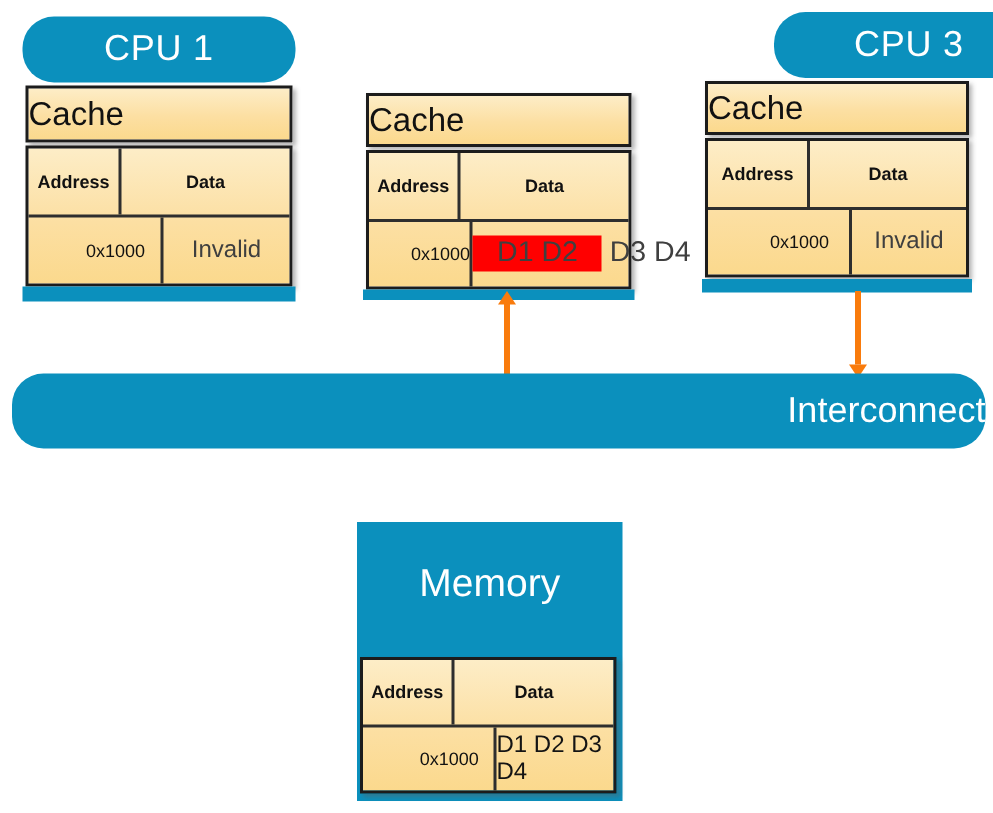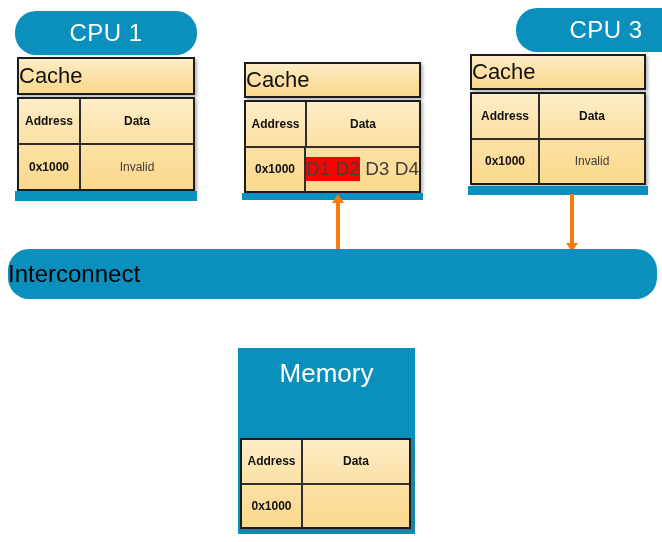--- a/index.html
+++ b/index.html
@@ -26,36 +26,36 @@
   .cache-box{
     display:flex;align-items:center;justify-content:flex-start;
     font-size:22px;color:#111;
   }
   .ctable{display:flex;flex-direction:column;padding:0;}
   .trow{display:flex;flex:1;}
   .trow.head{border-bottom:2px solid #2e2e2e;}
   .cell{display:flex;align-items:center;justify-content:center;}
   .cell.addr{border-right:2px solid #2e2e2e;}
   .hdr{font-weight:bold;font-size:12px;color:#111;}
-  .addrval{font-weight:bold;font-size:12px;color:#111;}
-  .dataval{font-size:12px;color:#3f3f3f;}
+  .addrval{font-weight:normal;font-size:12px;color:#111;padding-left:28px;}
+  .dataval{font-size:16px;color:#3f3f3f;}
   .dataval.black{color:#141414;}
   .dvals{font-size:19px;color:#3f3f3f;white-space:nowrap;}
-  .hl-red{background:#ff0000;padding:1px 0;color:#404040;}
+  .hl-red{background:#ff0000;padding:1px 16px;color:#404040;}
 
   
   .interconnect{
-    display:flex;align-items:center;justify-content:flex-start;
-    color:#000000;font-size:24px;
+    display:flex;align-items:center;justify-content:flex-end;
+    color:#ffffff;font-size:24px;
   }
 
   
   .memory{background:#0b90bd;}
   .memory-title{
-    text-align:center;color:#ffffff;font-size:26px;padding-top:10px;
+    text-align:center;color:#ffffff;font-size:26px;padding-top:25px;
   }
 
   
   .arrow-line{background:#f97b0c;}
   .arrow-head-up{
     width:0;height:0;background:transparent;
     border-left:6px solid transparent;border-right:6px solid transparent;
     border-bottom:9px solid #f97b0c;
   }
   .arrow-head-down{
@@ -137,17 +137,18 @@
 
   <div class="abs memory" style="left:238px;top:348px;width:177px;height:186px;">
     <div class="memory-title">Memory</div>
     <div class="abs tanbox ctable" style="left:2px;top:90px;width:171px;height:91px;">
       <div class="trow head">
         <div class="cell addr hdr" style="width:59px;">Address</div>
         <div class="cell hdr" style="flex:1;">Data</div>
       </div>
       <div class="trow">
         <div class="cell addr addrval" style="width:59px;">0x1000</div>
+        <div class="cell dataval black" style="flex:1;">D1 D2 D3 D4</div>
       </div>
     </div>
   </div>
 
 </div>
 
 </body></html>

